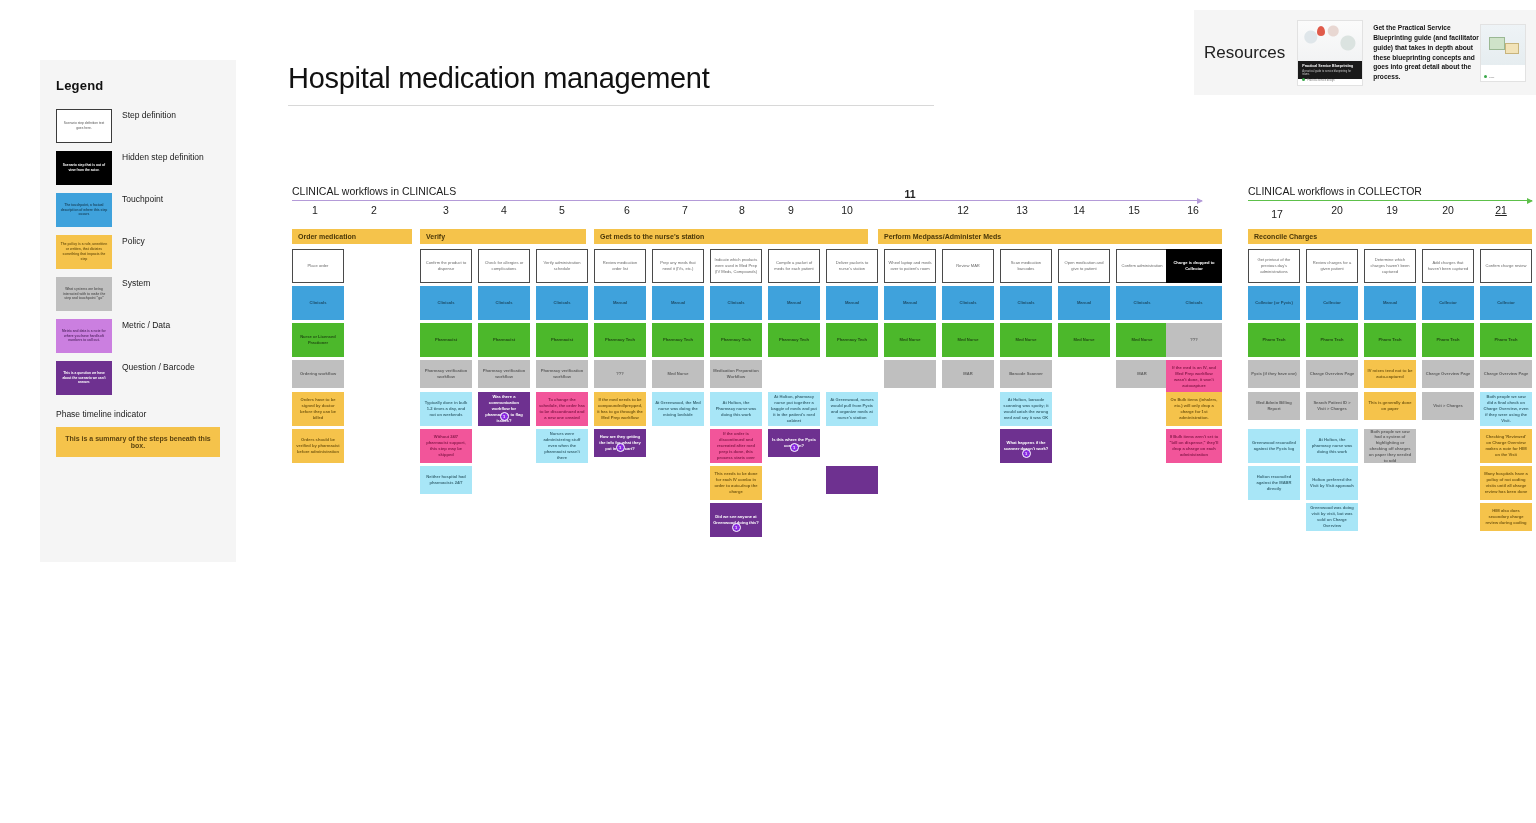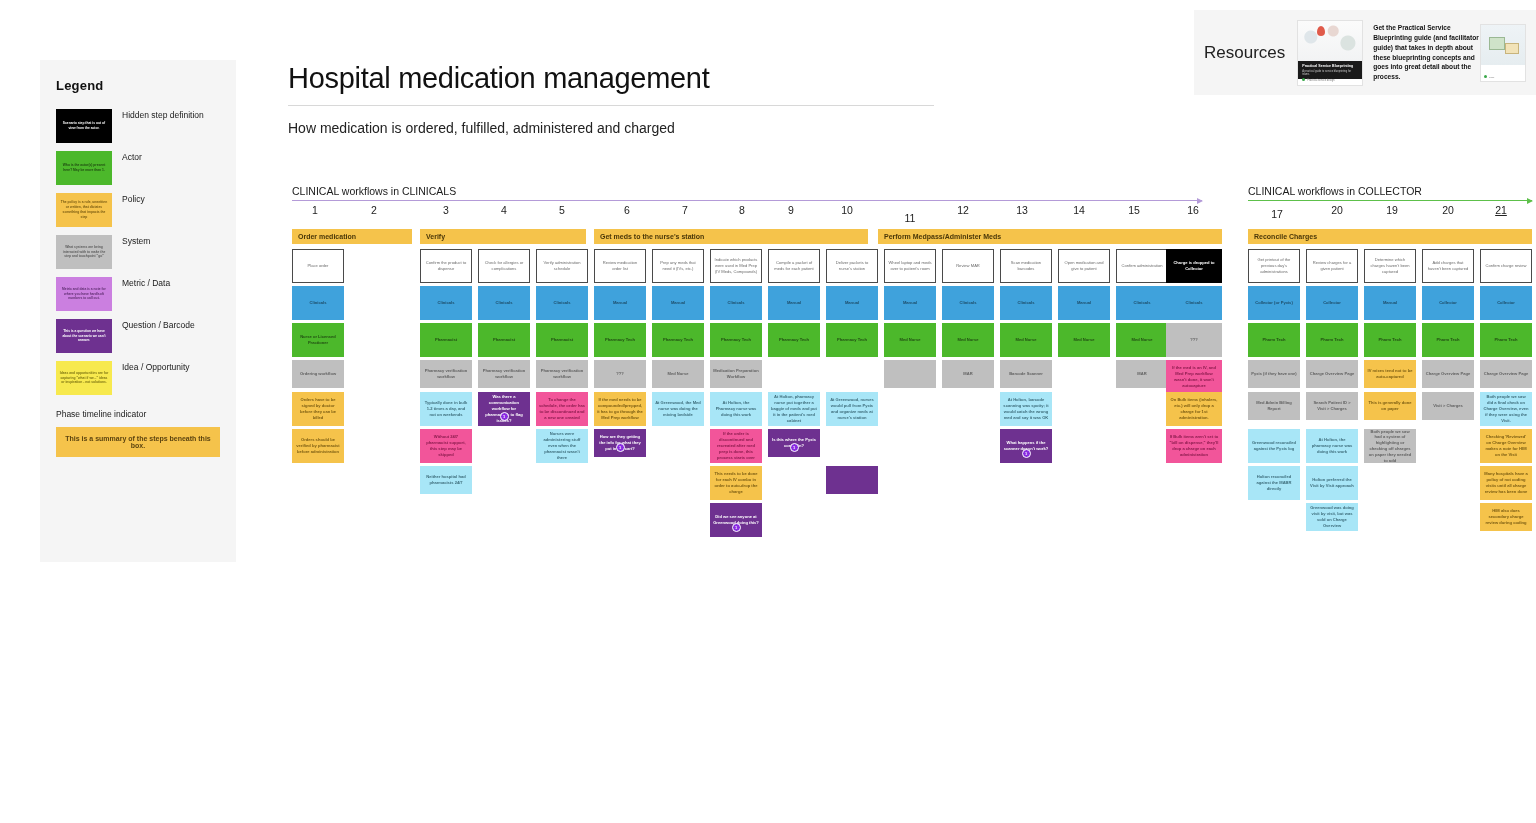--- a/index.html
+++ b/index.html
@@ -116,55 +116,54 @@
 </style>
 </head>
 <body>
 
 <div id="canvas">
 
   <div id="legend">
     <h2>Legend</h2>
     <div id="legend-items">
         <div class="legend-row">
+          <div class="legend-chip chip-step">Scenario step definition text goes here.</div>
+          <div class="legend-label">Step definition</div>
+        </div>
+        <div class="legend-row">
           <div class="legend-chip chip-hidden">Scenario step that is out of view from the actor.</div>
           <div class="legend-label">Hidden step definition</div>
         </div>
         <div class="legend-row">
-          <div class="legend-chip chip-actor">Who is the actor(s) present here? May be more than 1.</div>
-          <div class="legend-label">Actor</div>
+          <div class="legend-chip chip-touch">The touchpoint, a factual description of where this step occurs</div>
+          <div class="legend-label">Touchpoint</div>
         </div>
         <div class="legend-row">
           <div class="legend-chip chip-policy">The policy is a rule, unwritten or written, that dictates something that impacts the step</div>
           <div class="legend-label">Policy</div>
         </div>
         <div class="legend-row">
           <div class="legend-chip chip-system">What systems are being interacted with to make the step and touchpoint "go"</div>
           <div class="legend-label">System</div>
         </div>
         <div class="legend-row">
           <div class="legend-chip chip-metric">Metric and data is a note for where you have hard/soft numbers to call out.</div>
           <div class="legend-label">Metric / Data</div>
         </div>
         <div class="legend-row">
           <div class="legend-chip chip-question">This is a question we have about the scenario we can't answer.</div>
           <div class="legend-label">Question / Barcode</div>
-        </div>
-        <div class="legend-row">
-          <div class="legend-chip chip-idea">Ideas and opportunities are for capturing "what if we..." ideas or inspiration - not solutions.</div>
-          <div class="legend-label">Idea / Opportunity</div>
         </div>
       </div>
     <div class="phase-title">Phase timeline indicator</div>
     <div class="phase-demo">This is a summary of the steps beneath this box.</div>
   </div>
 
   <div id="page-title">Hospital medication management</div>
   <div id="title-rule"></div>
-  <div id="page-subtitle">How medication is ordered, fulfilled, administered and charged</div>
 
   <div id="resources">
     <div class="res-title">Resources</div>
     <div class="res-card">
       <div class="res-thumb"></div>
       <div class="res-band">
         <span>Practical Service Blueprinting</span>
         <span class="sub">A practical guide to service blueprinting for teams</span>
       </div>
       <div class="res-foot"><i></i><span>Practical service design</span></div>
@@ -184,21 +183,21 @@
       <div class="col-num" style="left: 303px; top: 204px; width: 24px; height: 14px;">1</div>
       <div class="col-num" style="left: 362px; top: 204px; width: 24px; height: 14px;">2</div>
       <div class="col-num" style="left: 434px; top: 204px; width: 24px; height: 14px;">3</div>
       <div class="col-num" style="left: 492px; top: 204px; width: 24px; height: 14px;">4</div>
       <div class="col-num" style="left: 550px; top: 204px; width: 24px; height: 14px;">5</div>
       <div class="col-num" style="left: 615px; top: 204px; width: 24px; height: 14px;">6</div>
       <div class="col-num" style="left: 673px; top: 204px; width: 24px; height: 14px;">7</div>
       <div class="col-num" style="left: 730px; top: 204px; width: 24px; height: 14px;">8</div>
       <div class="col-num" style="left: 779px; top: 204px; width: 24px; height: 14px;">9</div>
       <div class="col-num" style="left: 835px; top: 204px; width: 24px; height: 14px;">10</div>
-      <div class="col-num" style="left: 898px; top: 212px; width: 24px; height: 14px;">11</div>
+      <div class="col-num" style="left: 898px; top: 188px; width: 24px; height: 14px; font-weight: bold;">11</div>
       <div class="col-num" style="left: 951px; top: 204px; width: 24px; height: 14px;">12</div>
       <div class="col-num" style="left: 1010px; top: 204px; width: 24px; height: 14px;">13</div>
       <div class="col-num" style="left: 1067px; top: 204px; width: 24px; height: 14px;">14</div>
       <div class="col-num" style="left: 1122px; top: 204px; width: 24px; height: 14px;">15</div>
       <div class="col-num" style="left: 1181px; top: 204px; width: 24px; height: 14px;">16</div>
       <div class="col-num" style="left: 1265px; top: 208px; width: 24px; height: 14px;">17</div>
       <div class="col-num" style="left: 1325px; top: 204px; width: 24px; height: 14px;">20</div>
       <div class="col-num" style="left: 1380px; top: 204px; width: 24px; height: 14px;">19</div>
       <div class="col-num" style="left: 1436px; top: 204px; width: 24px; height: 14px;">20</div>
       <div class="col-num" style="left: 1489px; top: 204px; width: 24px; height: 14px; text-decoration: underline;">21</div>

